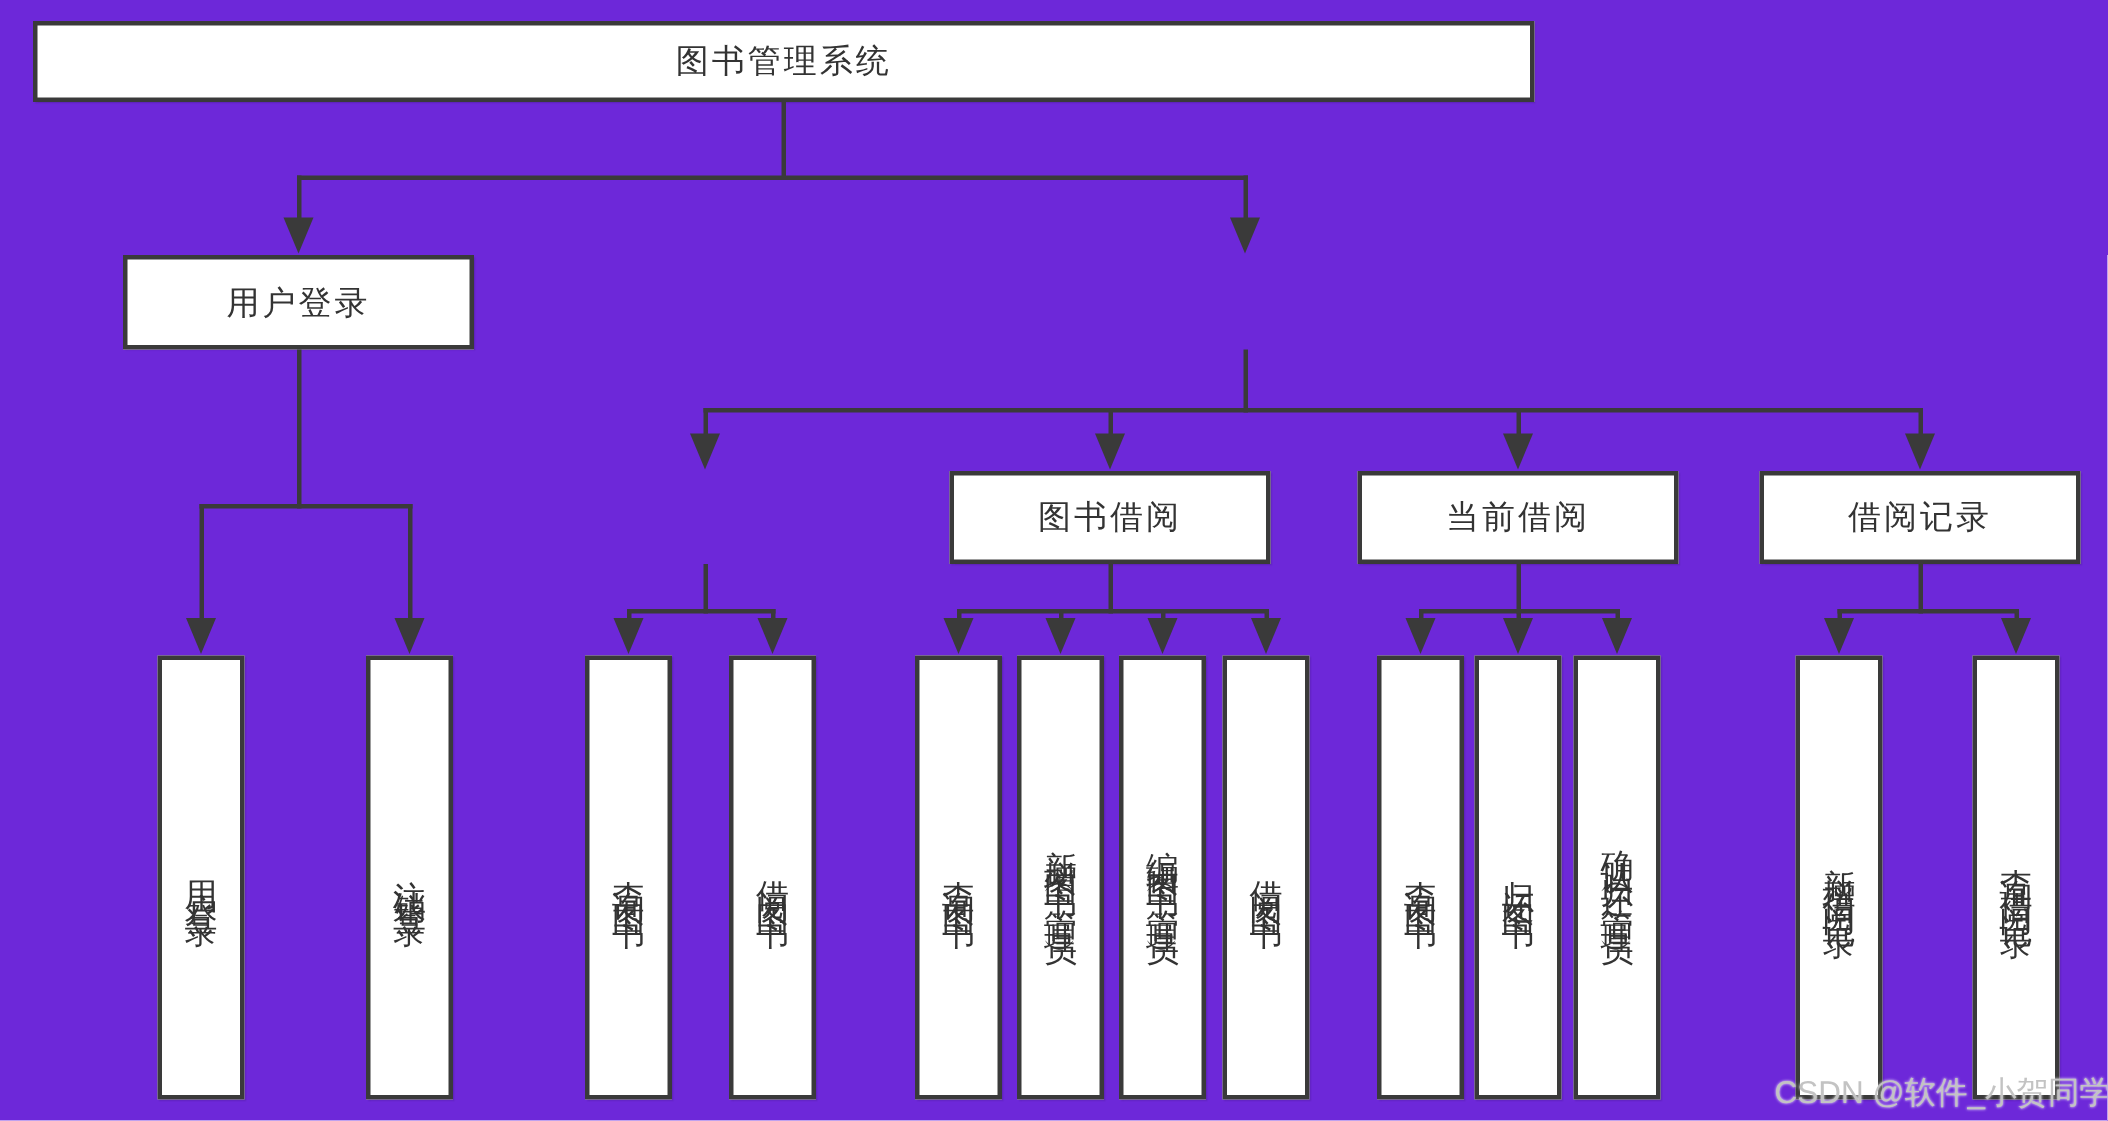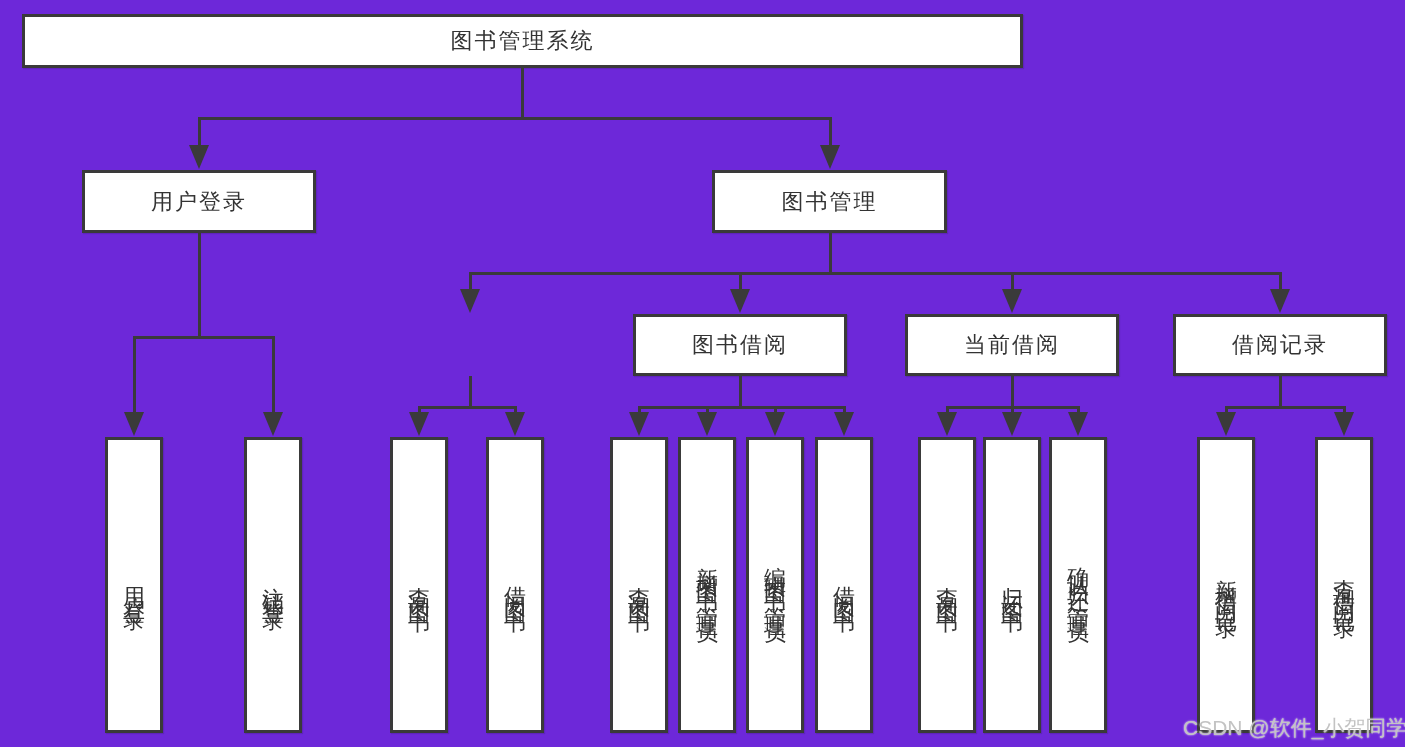--- a/index.html
+++ b/index.html
@@ -55,23 +55,20 @@
 <body>
 
 <div id="canvas">
 
   <div class="box" style="left:22px;top:14px;width:1001px;height:54px">
     <span class="hlabel">图书管理系统</span>
   </div>
 
   <div class="box" style="left:82px;top:170px;width:234px;height:63px">
     <span class="hlabel">用户登录</span>
-  </div>
-  <div class="box" style="left:712px;top:170px;width:235px;height:63px">
-    <span class="hlabel">图书管理</span>
   </div>
 
   <div class="box" style="left:633px;top:314px;width:214px;height:62px">
     <span class="hlabel">图书借阅</span>
   </div>
   <div class="box" style="left:905px;top:314px;width:214px;height:62px">
     <span class="hlabel">当前借阅</span>
   </div>
   <div class="box" style="left:1173px;top:314px;width:214px;height:62px">
     <span class="hlabel">借阅记录</span>

